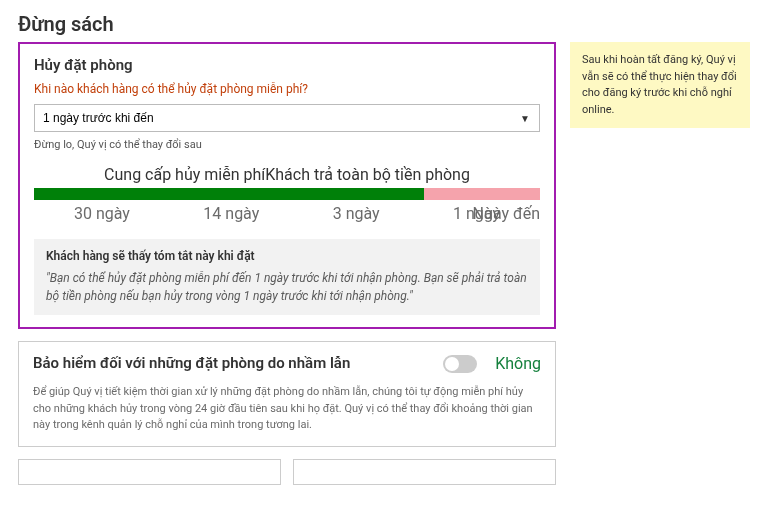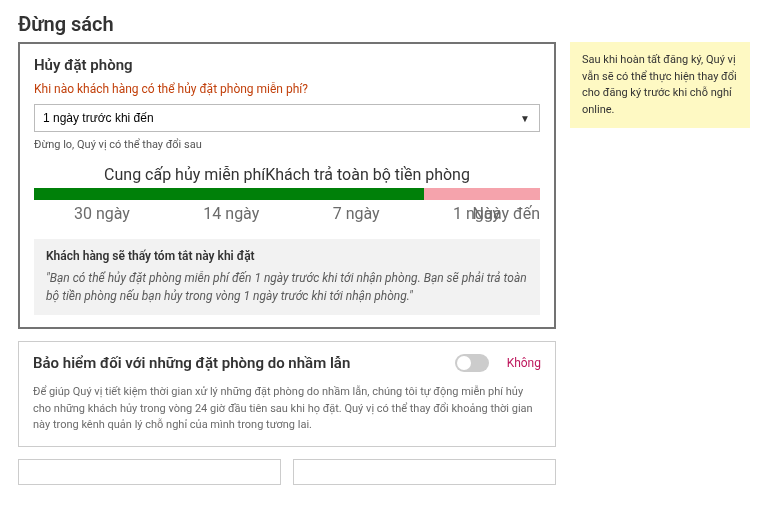--- a/index.html
+++ b/index.html
@@ -18,21 +18,21 @@
   .layout { display: flex; gap: 14px; }
   .main-col { flex: 1; min-width: 0; }
   .side-col { width: 180px; flex-shrink: 0; }
 
   .card {
     border: 1px solid #ccc;
     background: #fff;
     padding: 12px 14px;
     margin-bottom: 12px;
   }
-  .card.active { border: 2px solid #737373; }
+  .card.active { border: 2px solid #a21caf; }
   .card h2 { font-size: 15px; font-weight: 600; margin-bottom: 8px; color: #333; }
   .card .question { font-size: 12px; color: #c2410c; margin-bottom: 8px; }
 
   .select-wrap {
     position: relative;
   }
   .select-wrap select {
     width: 100%;
     padding: 6px 8px;
     font-size: 12px;
@@ -95,21 +95,21 @@
     position: relative;
     cursor: pointer;
   }
   .toggle .knob {
     width: 14px; height: 14px;
     background: #fff;
     border-radius: 50%;
     position: absolute;
     top: 2px; left: 2px;
   }
-  .toggle-label { font-size: 12px; color: #be185d; padding-left: 12px; }
+  .toggle-label { font-size: 16px; color: #15803d; padding-left: 12px; }
   .insurance-desc { font-size: 11px; color: #6b6b6b; line-height: 1.5; margin-top: 4px; }
 
   .row-cards { display: flex; gap: 12px; }
   .row-cards .card { flex: 1; }
 
   .info-card {
     background: #fef9c3;
     border: none;
     padding: 10px 12px;
     font-size: 11px;
@@ -141,21 +141,21 @@
           <span>Cung cấp hủy miễn phí</span>
           <span>Khách trả toàn bộ tiền phòng</span>
         </div>
         <div class="bar">
           <div class="bar-green" style="width:77%;"></div>
           <div class="bar-pink" style="width:23%;"></div>
         </div>
         <div class="ticks">
           <span class="tick">30 ngày</span>
           <span class="tick">14 ngày</span>
-          <span class="tick">7 ngày</span>
+          <span class="tick">3 ngày</span>
           <span class="tick">1 ngày</span>
           <span class="tick tick-arrival">Ngày đến</span>
         </div>
 
         <div class="summary-box">
           <p class="summary-title">Khách hàng sẽ thấy tóm tắt này khi đặt</p>
           <p class="summary-text">"Bạn có thể hủy đặt phòng miễn phí đến 1 ngày trước khi tới nhận phòng. Bạn sẽ phải trả toàn bộ tiền phòng nếu bạn hủy trong vòng 1 ngày trước khi tới nhận phòng."</p>
         </div>
       </div>
 

